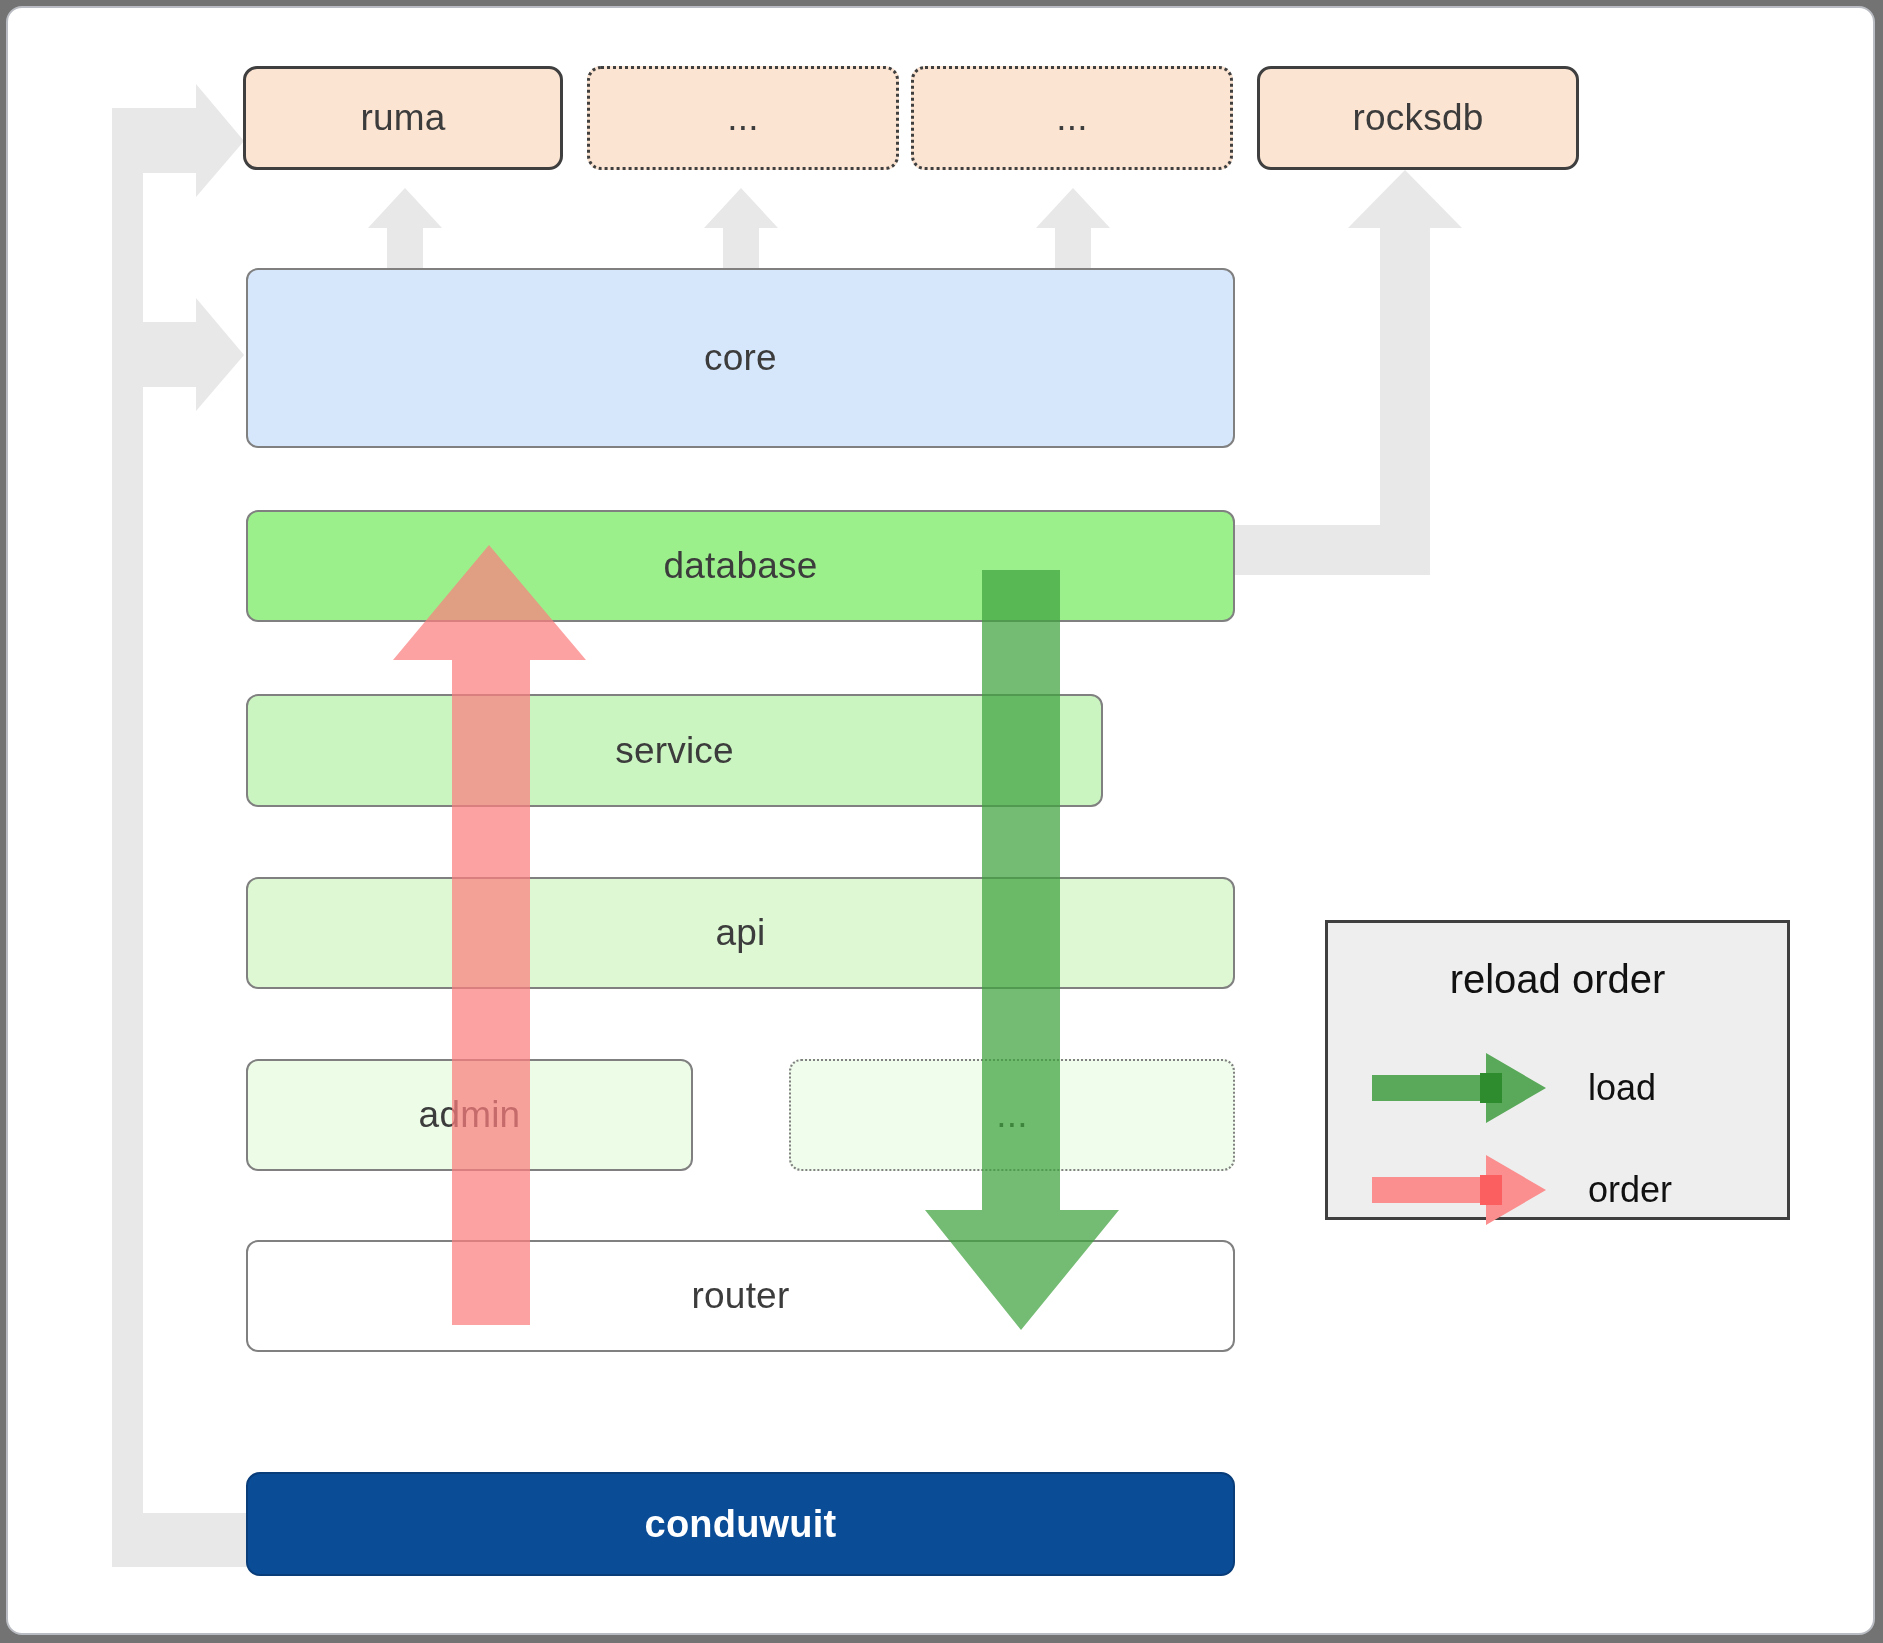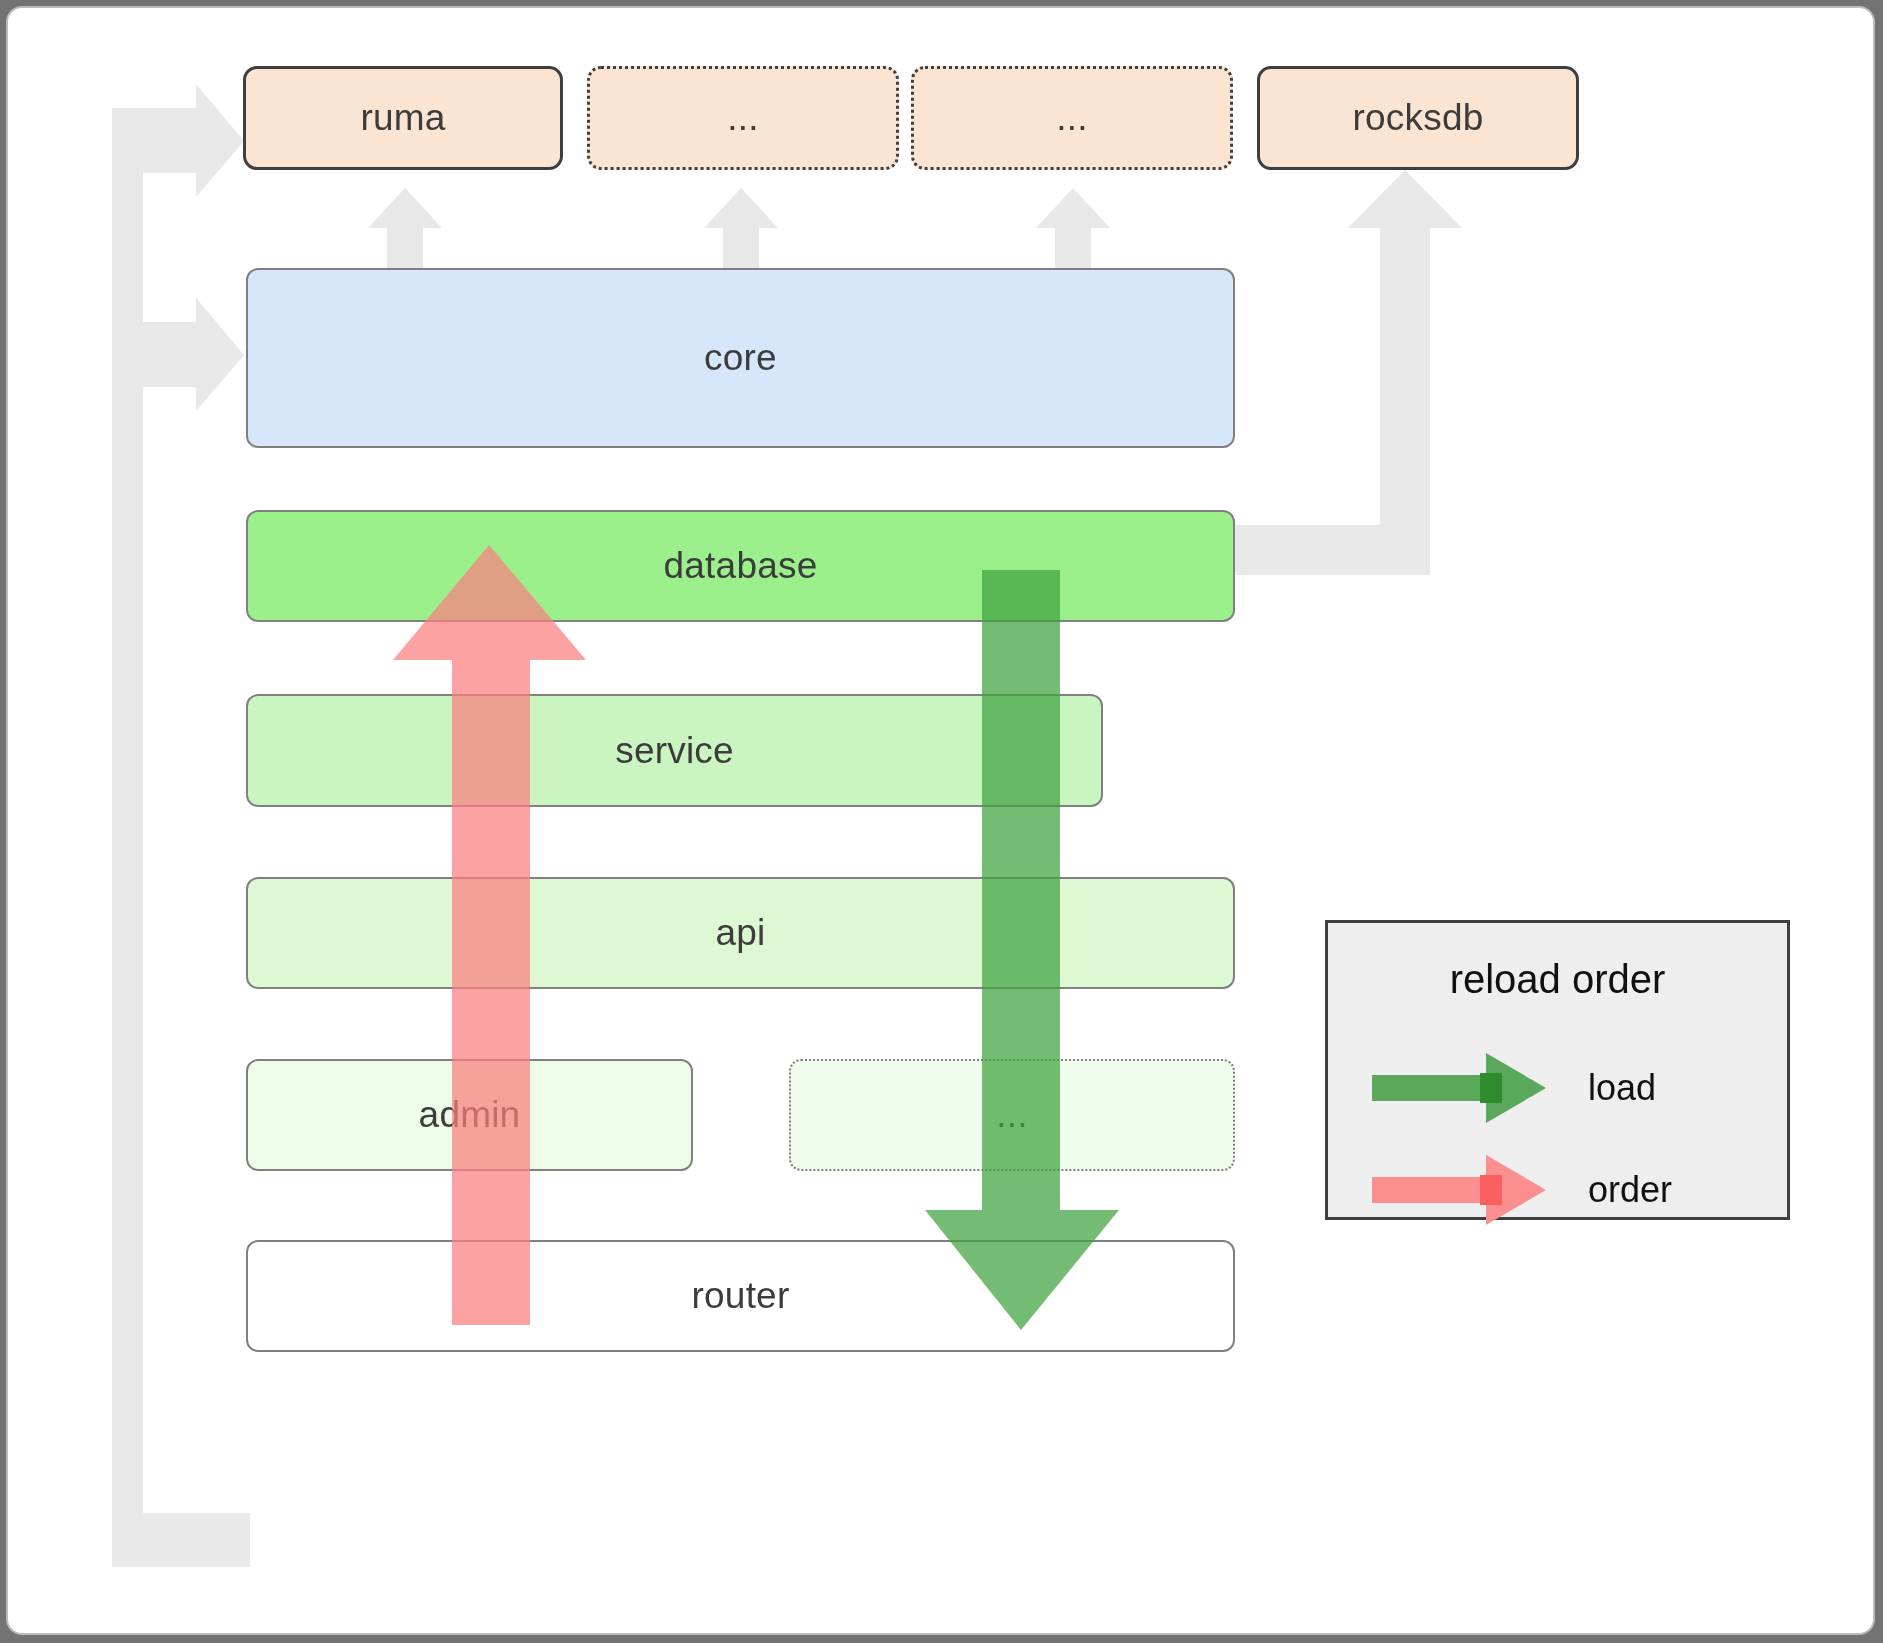--- a/index.html
+++ b/index.html
@@ -188,20 +188,23 @@
 
     <g opacity="0.72">
       <path fill="#fb7e7e" d="M 452 1325 L 530 1325 L 530 660 L 586 660 L 489 545 L 393 660 L 452 660 Z"></path>
     </g>
 
     <g opacity="0.72">
       <path fill="#3fa23f" d="M 982 570 L 1060 570 L 1060 1210 L 1119 1210 L 1021 1330 L 925 1210 L 982 1210 Z"></path>
     </g>
   </svg>
 
+  <div class="box brand-box" style="left:246px; top:1472px; width:989px;">
+    <span>conduwuit</span>
+  </div>
 
   <div class="legend">
     <div class="legend-title">reload order</div>
 
     <div class="legend-row load">
       <svg class="legend-arrow" viewBox="0 0 200 74">
         <path fill="#5aa85a" d="M 4 24 L 118 24 L 118 2 L 178 37 L 118 72 L 118 50 L 4 50 Z"></path>
         <rect x="112" y="22" width="22" height="30" fill="#2e8b2e"></rect>
       </svg>
       <span class="legend-label">load</span>

